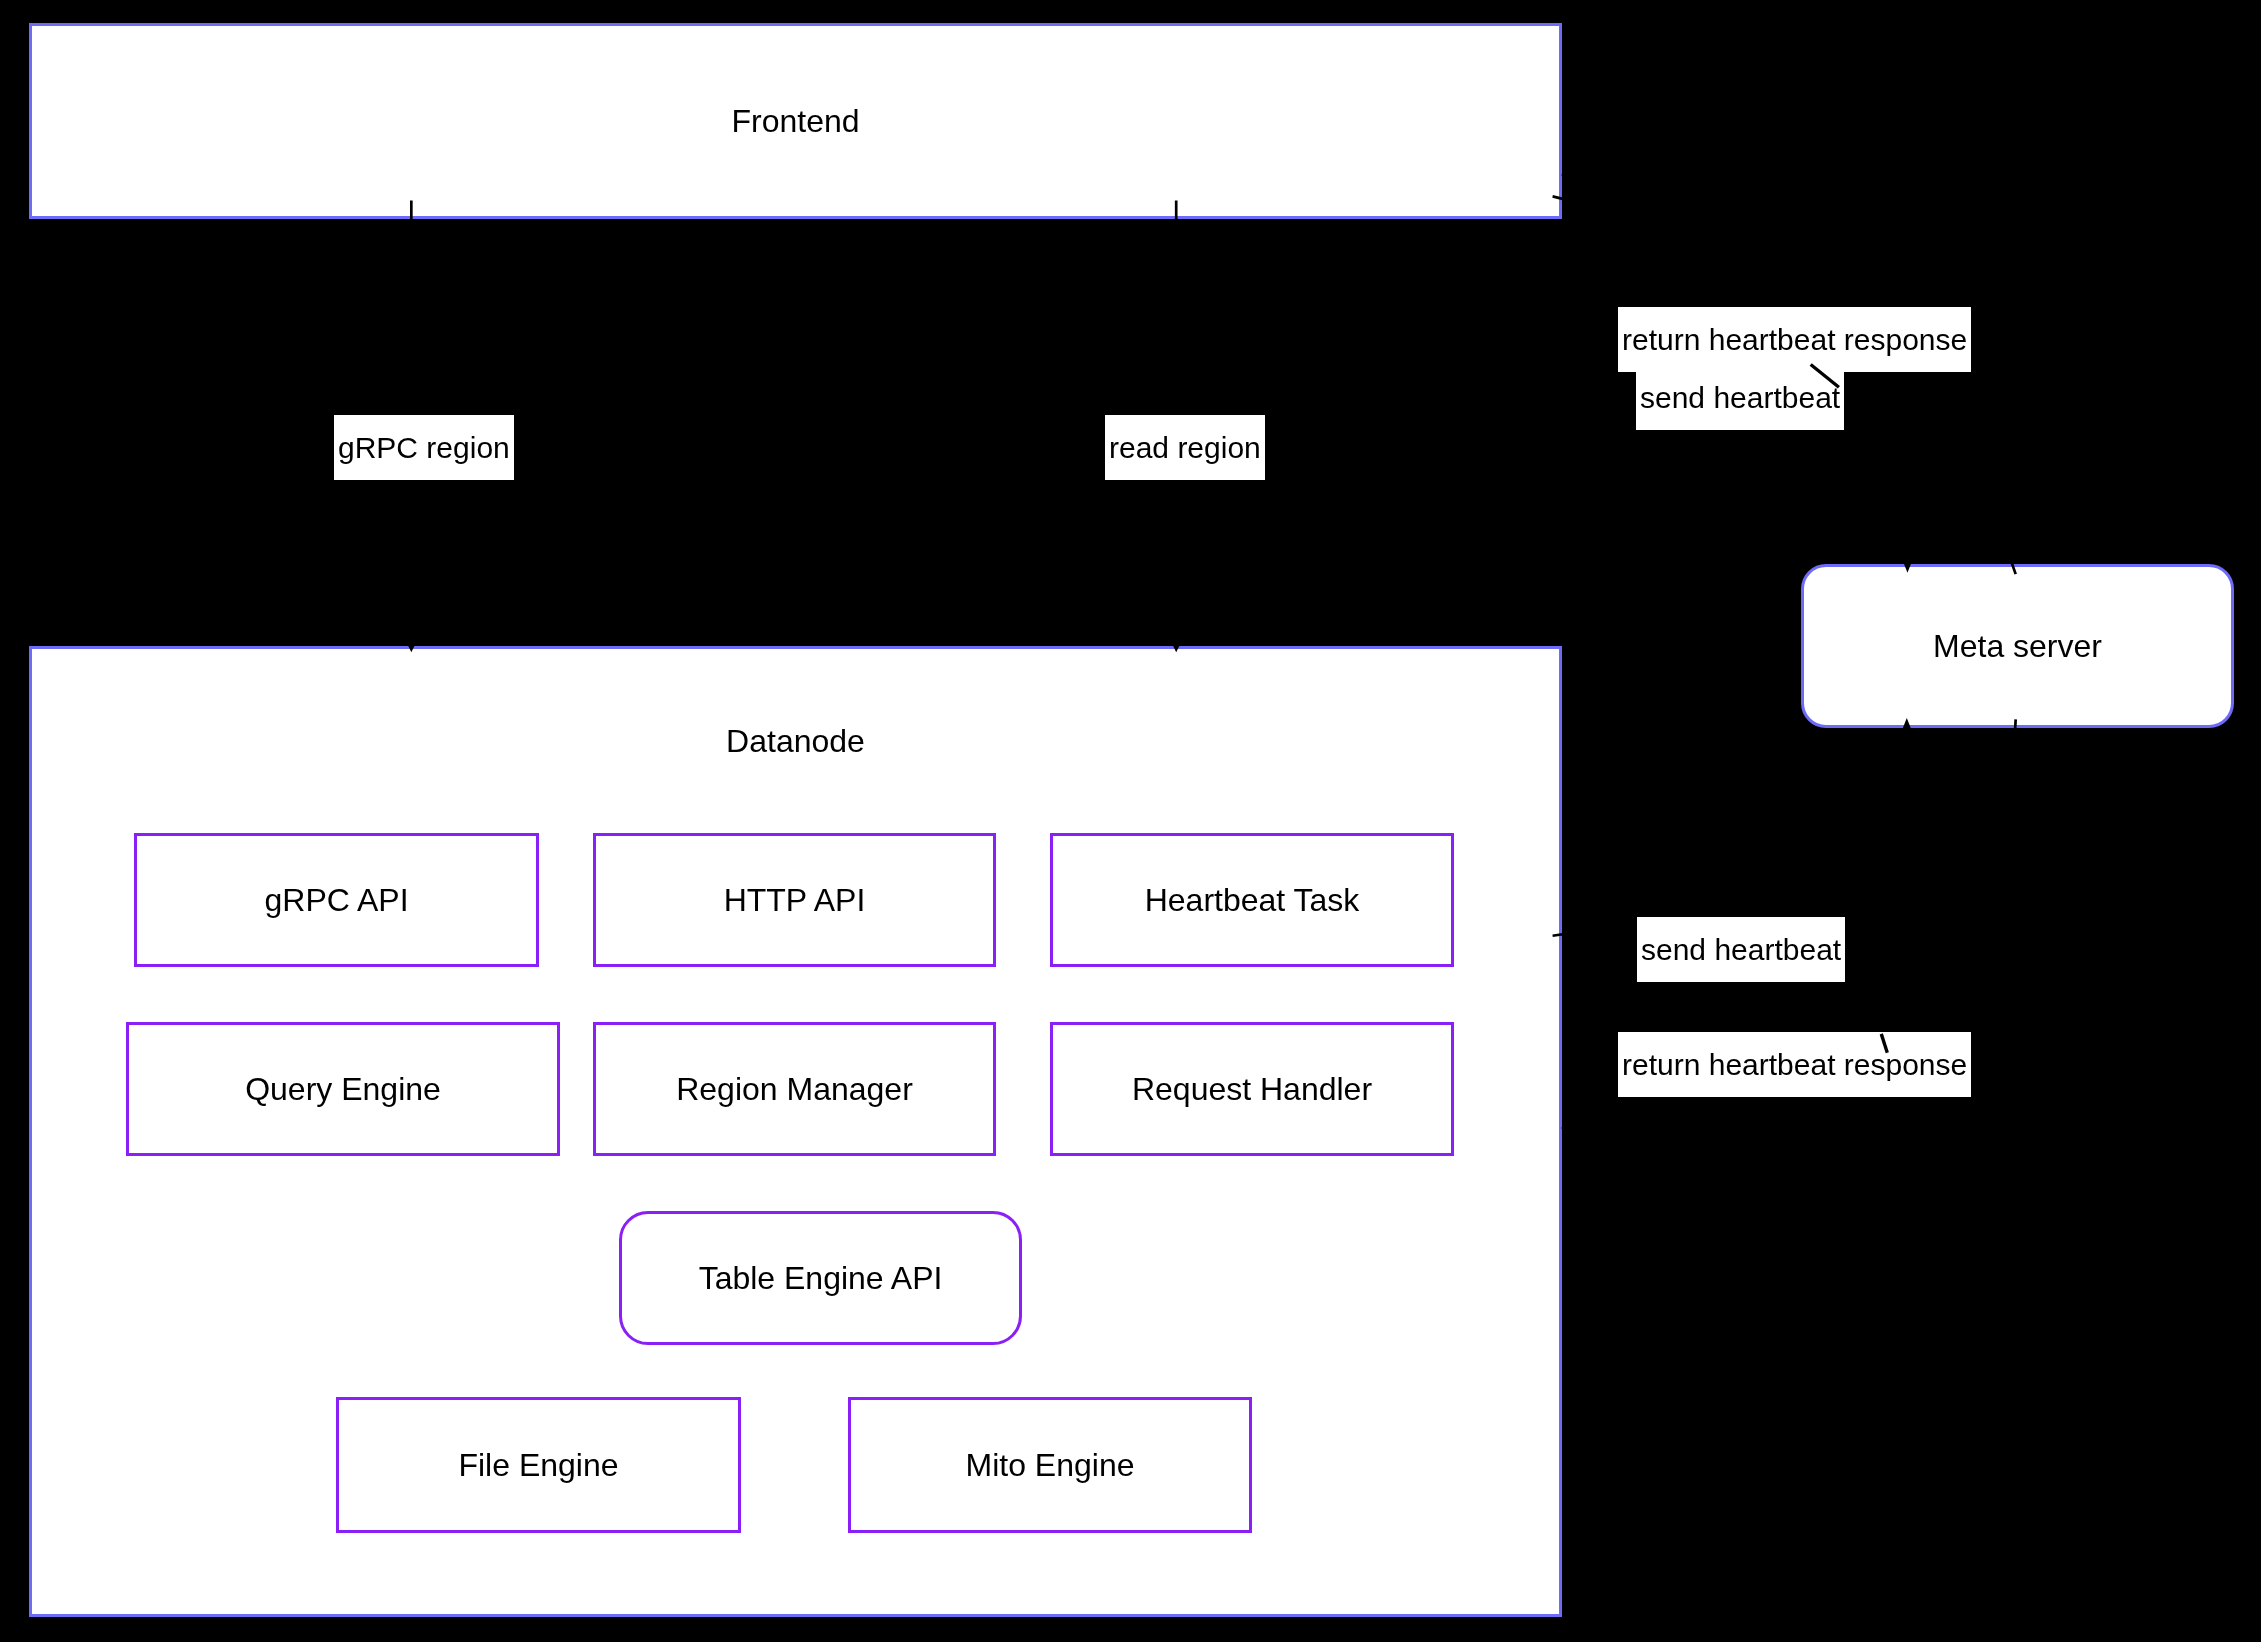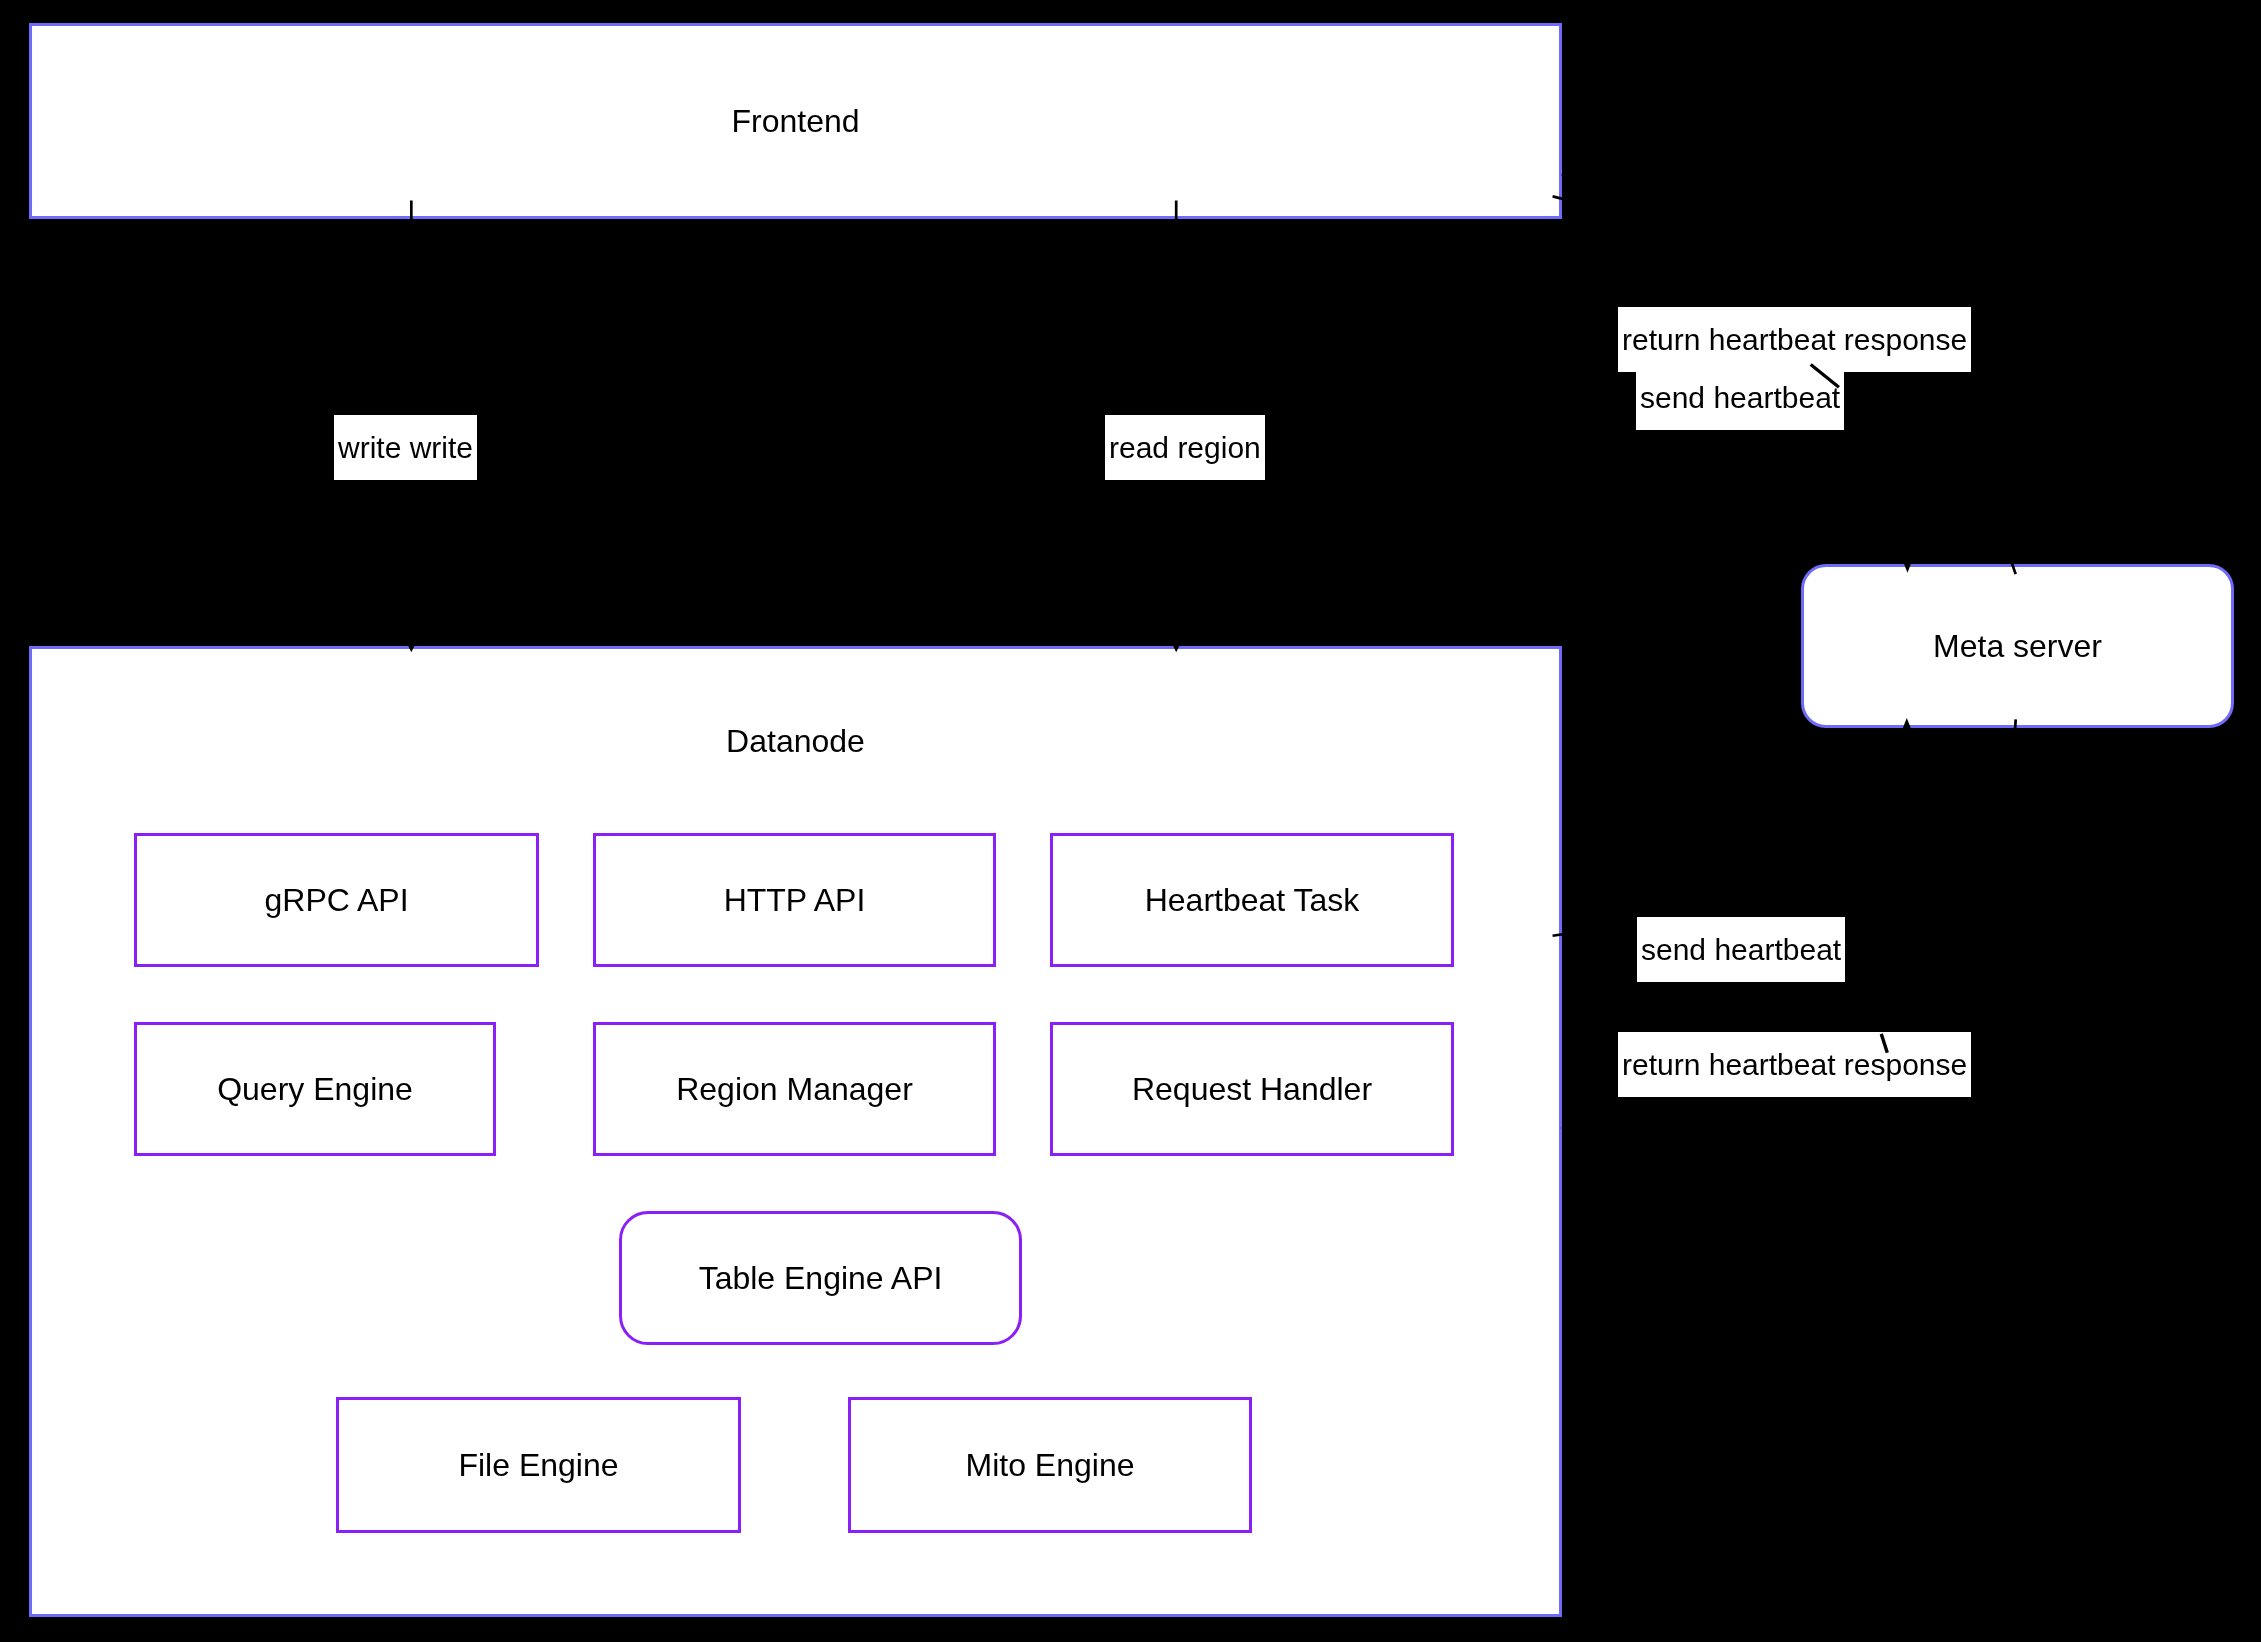--- a/index.html
+++ b/index.html
@@ -52,21 +52,21 @@
     left: 0; top: 74px;
     width: 100%;
     text-align: center;
     font-size: 32px;
     color: var(--text-color, #000);
   }
   
   #grpc-box      { left: 102px;  top: 184px;  width: 405px; height: 134px; }
   #http-box      { left: 561px;  top: 184px;  width: 403px; height: 134px; }
   #heartbeat-box { left: 1018px; top: 184px;  width: 404px; height: 134px; }
-  #query-box     { left: 102px;  top: 373px;  width: 362px; height: 134px; }
+  #query-box     { left: 94px;  top: 373px;  width: 434px; height: 134px; }
   #region-box    { left: 561px;  top: 373px;  width: 403px; height: 134px; }
   #request-box   { left: 1018px; top: 373px;  width: 404px; height: 134px; }
   #tableapi-box  { left: 587px;  top: 562px;  width: 403px; height: 134px; border-radius: 29px; }
   #file-box      { left: 304px;  top: 748px; width: 405px; height: 136px; }
   #mito-box      { left: 816px; top: 748px; width: 404px; height: 136px; }
 
   
   .edge-label {
     position: absolute;
     background: var(--box-fill, #fff);
@@ -167,21 +167,21 @@
     <g>
       <path class="edge-line" d="M2310 1392 C2540 1360, 2760 1280, 2820 1180 C2833 1146, 2836 1115, 2837 1094"></path>
       <polygon class="arrowhead" points="2826,1096 2848,1096 2837,1068"></polygon>
     </g>
     <g>
       <path class="edge-line" d="M2999 1070 C2990 1260, 2955 1430, 2858 1522 C2760 1615, 2520 1670, 2354 1678"></path>
       <polygon class="arrowhead" points="2354,1667 2354,1689 2322,1678"></polygon>
     </g>
   </svg>
 
-  <div class="edge-label" id="label-write-region">write write</div>
+  <div class="edge-label" id="label-write-region">gRPC region</div>
   <div class="edge-label" id="label-read-region">read region</div>
   <div class="edge-label" id="label-return-hb-upper">return heartbeat response</div>
   <div class="edge-label" id="label-send-hb-upper">send heartbeat</div>
   <div class="edge-label" id="label-send-hb-lower">send heartbeat</div>
   <div class="edge-label" id="label-return-hb-lower">return heartbeat response</div>
 
   <svg id="fragments-layer" class="layer" viewBox="0 0 3364 2444">
     <line class="fragment" x1="2694" y1="542" x2="2736" y2="576"></line>
     <line class="fragment" x1="2799" y1="1538" x2="2808" y2="1566"></line>
   </svg>

